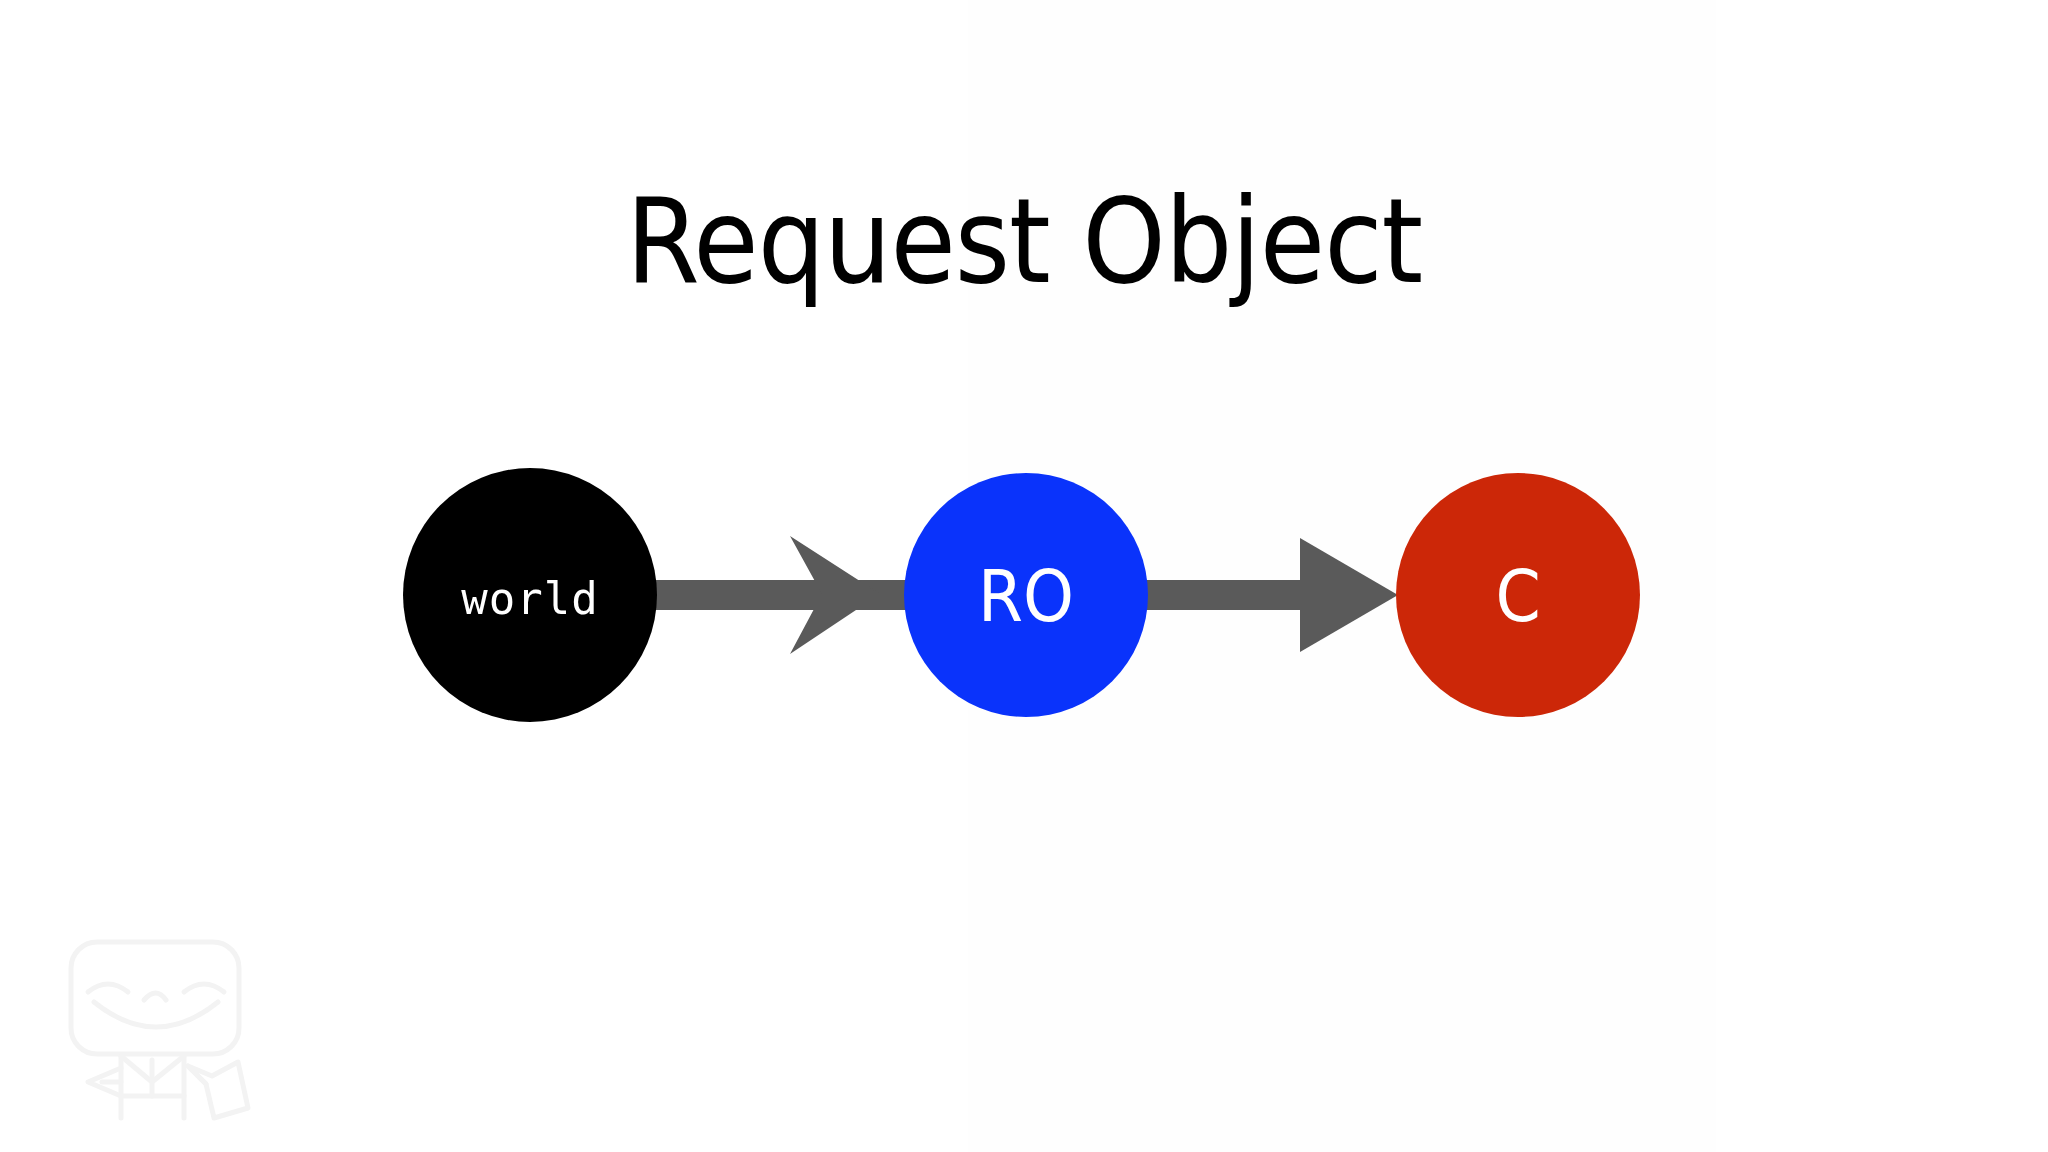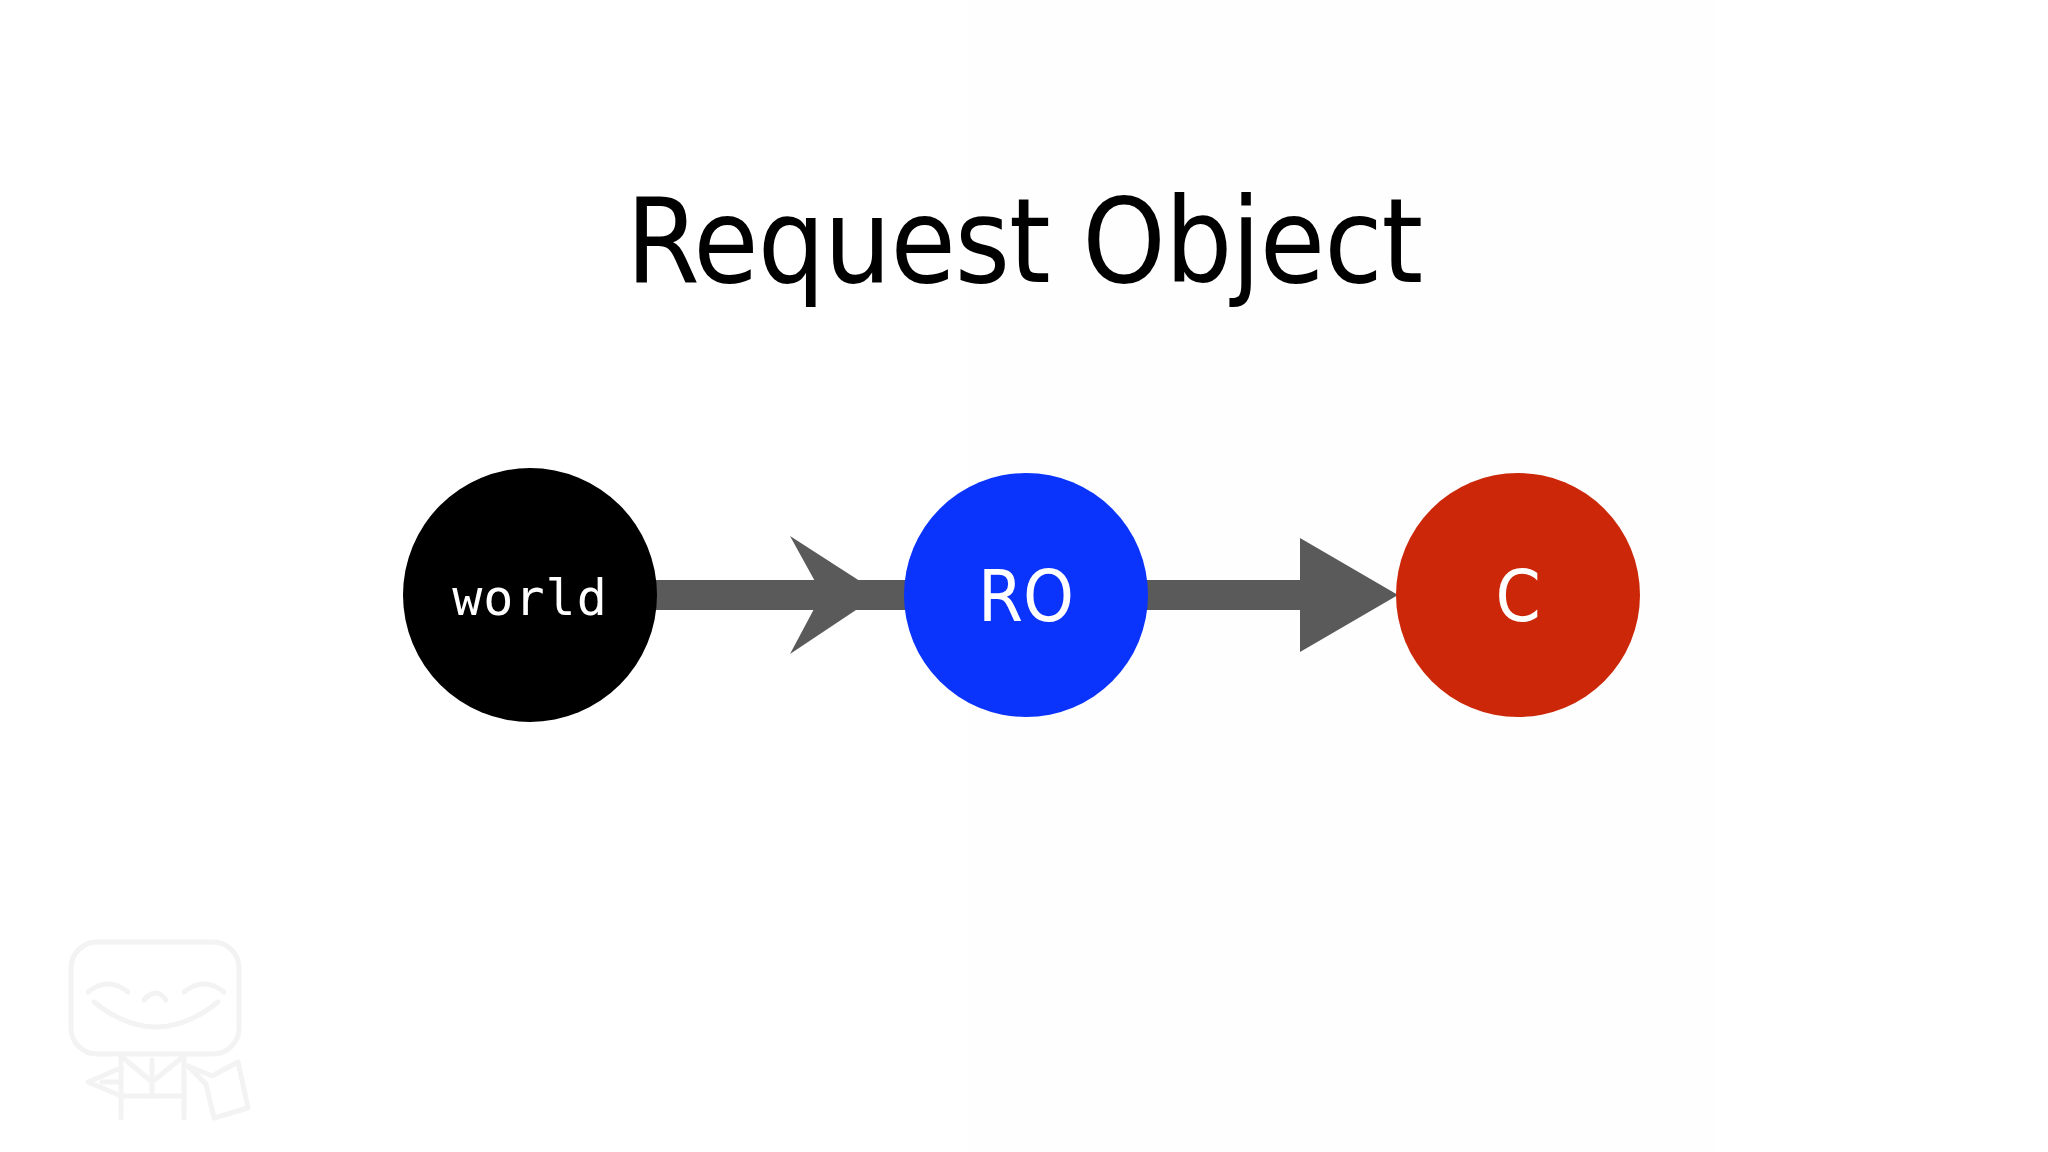--- a/index.html
+++ b/index.html
@@ -48,21 +48,21 @@
   }
   .node-label {
     position: absolute;
     transform: translate(-50%, -50%);
     color: #ffffff;
     white-space: nowrap;
     pointer-events: none;
   }
   .node-label.mono {
     font-family: "DejaVu Sans Mono", "Liberation Mono", monospace;
-    font-size: 50px;
+    font-size: 44px;
     letter-spacing: 1px;
   }
   .node-label.sans {
     font-family: "DejaVu Sans Condensed", "Liberation Sans Narrow", "Liberation Sans", sans-serif;
     font-size: 72px;
   }
   .watermark {
     position: absolute;
     opacity: 1;
     pointer-events: none;

